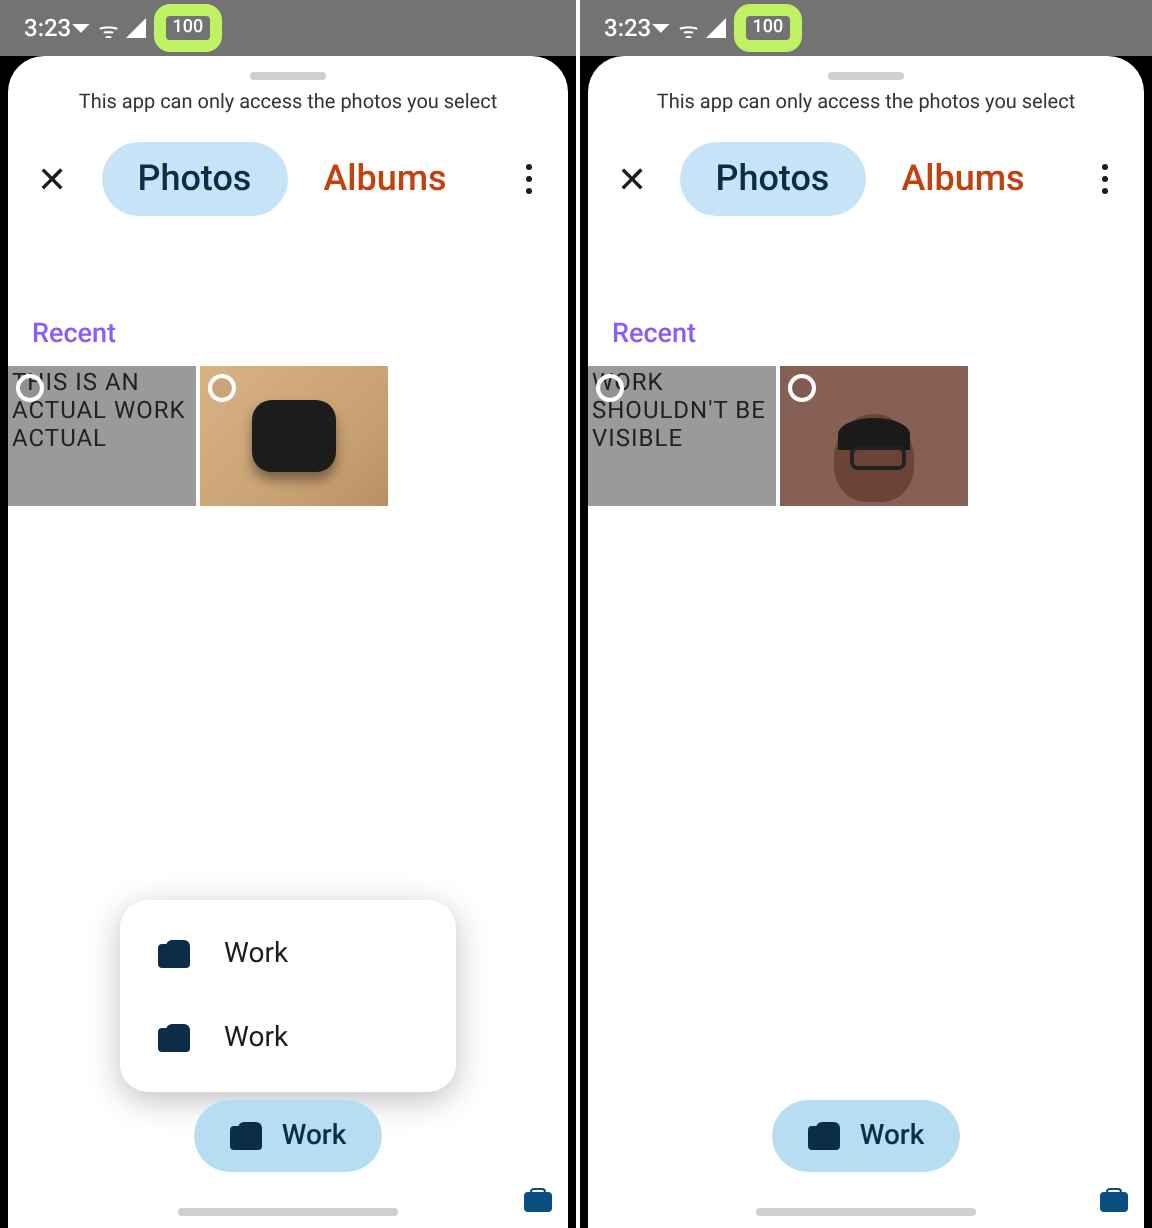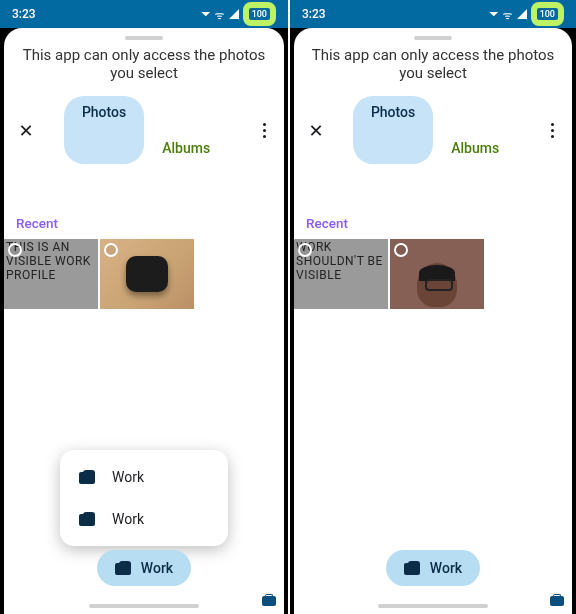--- a/index.html
+++ b/index.html
@@ -1,30 +1,30 @@
 <!DOCTYPE html>
 <html><head>
 <meta charset="utf-8">
 <style>
   * { box-sizing: border-box; margin: 0; padding: 0; }
   html, body { width: 576px; height: 614px; overflow: hidden; font-family: Roboto, Arial, sans-serif; background:#fff;}
   .canvas { display:flex; width:576px; height:614px; }
   .phone { width:288px; height:614px; position:relative; background:#000; }
   .phone + .phone { border-left:2px solid #fff; }
-  .statusbar{height:28px;background:#0369a1;color:#fff;display:flex;align-items:center;justify-content:space-between;padding:0 12px;font-size:12px;font-weight:500;}
+  .statusbar{height:28px;background:#737373;color:#fff;display:flex;align-items:center;justify-content:flex-start;padding:0 12px;font-size:12px;font-weight:500;}
   .status-right{display:flex;align-items:center;gap:4px;}
   .sheet{position:absolute;top:28px;left:4px;right:4px;bottom:0;background:#fff;border-radius:18px 18px 0 0;display:flex;flex-direction:column;overflow:hidden;}
   .drag-handle{width:38px;height:4px;background:#d0d0d0;border-radius:2px;margin:8px auto 6px;}
-  .access-msg{font-size:15px;color:#333;text-align:center;padding:0 16px 14px;}
+  .access-msg{font-size:10px;color:#333;text-align:center;padding:0 16px 14px;}
   .tabrow{display:flex;align-items:center;gap:0;padding:0 8px 16px;}
   .close{width:28px;display:flex;justify-content:center;align-items:center;font-size:18px;color:#1c1b1f;}
   .tabs{flex:1;display:flex;justify-content:center;gap:0;}
-  .tab{padding:8px 18px;border-radius:20px;font-size:14px;font-weight:500;}
+  .tab{padding:8px 18px;border-radius:20px;font-size:18px;font-weight:500;}
   .tab.active{background:#c7e3f7;color:#0b2d48;}
-  .tab.inactive{color:#4d7c0f;margin-top:36px;}
+  .tab.inactive{color:#c2410c;}
   .more{width:24px;display:flex;flex-direction:column;align-items:center;gap:3px;}
   .more span{width:3px;height:3px;border-radius:50%;background:#1c1b1f;}
   .section-label{font-size:13.5px;font-weight:500;color:#8b5cf6;padding:0 12px 8px;margin-top:35px;}
   .grid{display:flex;gap:2px;padding:0 0 0 0;}
   .thumb{position:relative;width:94px;height:70px;background:#ccc;overflow:hidden;}
   .sel{position:absolute;top:4px;left:4px;width:14px;height:14px;border:2px solid #fff;border-radius:50%;background:rgba(0,0,0,.05);}
   .txtimg{background:#9a9a9a;color:#222;font-size:12px;line-height:1.15;font-weight:400;padding:2px 2px;letter-spacing:.5px;}
   .earbuds{background:linear-gradient(135deg,#d8b185 0%,#caa374 60%,#b99066 100%);display:flex;align-items:center;justify-content:center;}
   .case{width:42px;height:36px;background:#1c1c1c;border-radius:10px;box-shadow:0 4px 6px rgba(0,0,0,.4);}
   .selfie{background:#876055;display:flex;align-items:flex-end;justify-content:center;}
@@ -78,21 +78,21 @@
         <div class="more">
             <span></span>
             <span></span>
             <span></span>
           </div>
       </div>
       <div class="section-label">Recent</div>
       <div class="grid">
         <div class="thumb txtimg">
           <div class="sel"></div>
-          <span>THIS IS AN VISIBLE WORK PROFILE</span>
+          <span>THIS IS AN ACTUAL WORK ACTUAL</span>
         </div>
         <div class="thumb earbuds">
           <div class="sel"></div>
           <div class="case"></div>
         </div>
       </div>
       <div class="spacer"></div>
 
       <div class="popup">
         <div class="popup-item">

